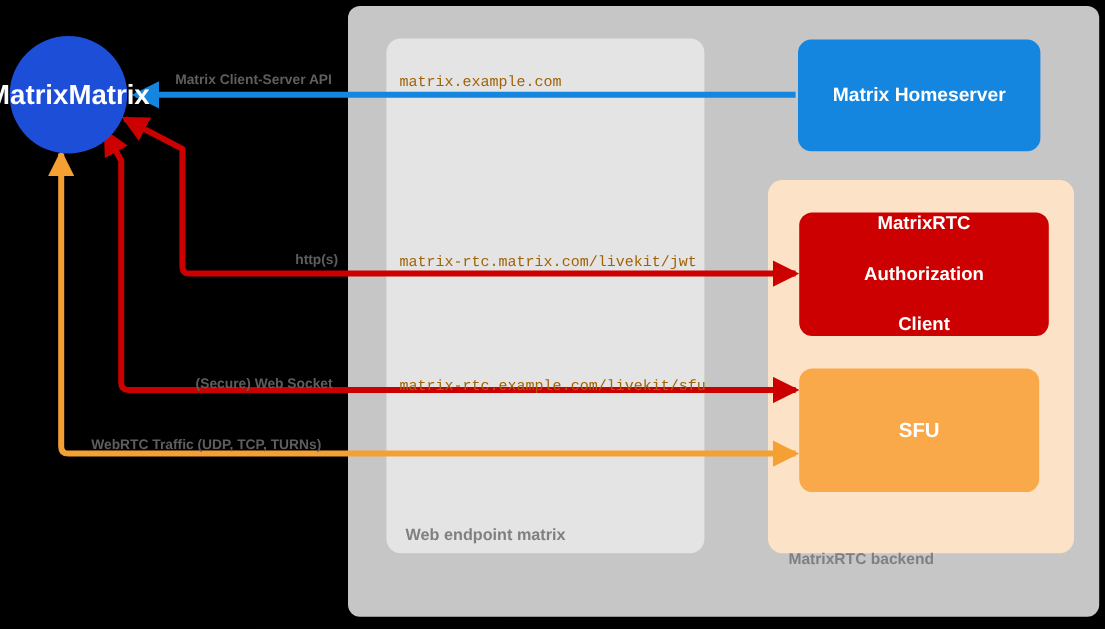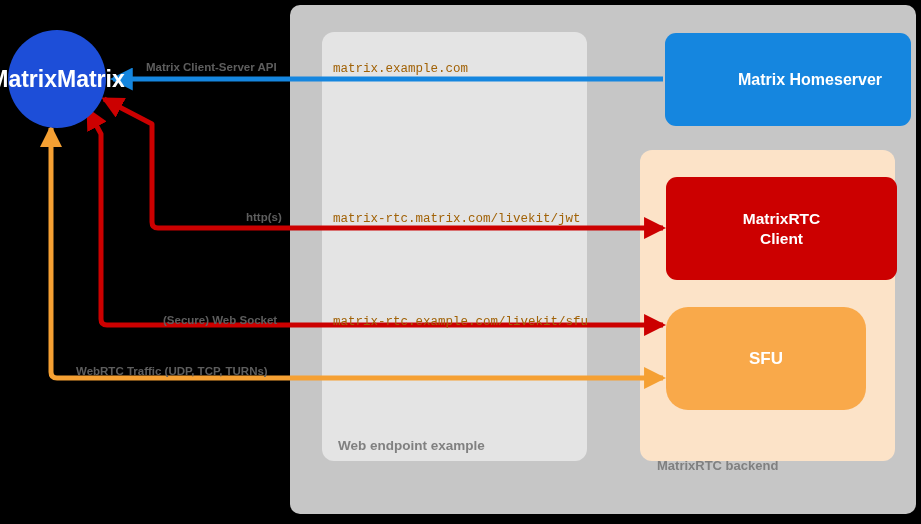--- a/index.html
+++ b/index.html
@@ -38,30 +38,30 @@
   
   #matrix-client{
     left:8px;top:30px;width:98px;height:98px;border-radius:50%;
     background:#1d4ed8;color:#fff;display:flex;flex-direction:row;
     align-items:center;justify-content:center;line-height:1.15;
     font-size:23px;font-weight:bold;z-index:6;
   }
   #matrix-homeserver{
     left:665px;top:33px;width:202px;height:93px;border-radius:11px;
     background:#1586df;color:#fff;display:flex;align-items:center;
-    justify-content:center;font-size:16px;font-weight:bold;z-index:4;padding-left:44px;
+    justify-content:center;font-size:16px;font-weight:bold;z-index:4;
   }
   #matrixrtc-auth-service{
-    left:666px;top:177px;width:231px;height:103px;border-radius:11px;
+    left:666px;top:177px;width:208px;height:103px;border-radius:11px;
     background:#cc0000;color:#fff;display:flex;flex-direction:column;
-    align-items:center;justify-content:center;line-height:1.25;
+    align-items:center;justify-content:space-between;line-height:1.25;
     font-size:15.5px;font-weight:bold;z-index:4;
   }
   #sfu{
-    left:666px;top:307px;width:200px;height:103px;border-radius:22px;
+    left:666px;top:307px;width:200px;height:103px;border-radius:11px;
     background:#f9a94a;color:#fff;display:flex;align-items:center;
     justify-content:center;font-size:17px;font-weight:bold;z-index:4;
   }
 
   
   .endpoint-label{
     color:#a16207;font-family:"Liberation Mono","DejaVu Sans Mono",monospace;
     font-size:12.5px;white-space:nowrap;z-index:5;
   }
   #endpoint-0{left:333px;top:62px;}
@@ -81,21 +81,21 @@
   #edges{left:0;top:0;width:921px;height:524px;z-index:3;pointer-events:none;}
 </style>
 </head>
 <body>
 
 <div id="stage">
 
   <div class="abs" id="site-deployment"></div>
 
   <div class="abs" id="web-endpoint-routing"></div>
-  <div class="abs" id="web-endpoint-routing-label">Web endpoint example</div>
+  <div class="abs" id="web-endpoint-routing-label">Web endpoint matrix</div>
 
   <div class="abs" id="matrixrtc-backend"></div>
   <div class="abs" id="matrixrtc-backend-label">MatrixRTC backend</div>
 
   <svg class="abs" id="edges" viewBox="0 0 921 524" xmlns="http://www.w3.org/2000/svg">
     <defs>
       <marker id="ah-blue" viewBox="0 0 10 10" refX="8.6" refY="5" markerWidth="4.6" markerHeight="4.6" orient="auto-start-reverse">
         <path d="M0,0 L10,5 L0,10 z" fill="#1586df"></path>
       </marker>
       <marker id="ah-red" viewBox="0 0 10 10" refX="8.6" refY="5" markerWidth="4.4" markerHeight="4.4" orient="auto-start-reverse">
@@ -136,20 +136,21 @@
     <span>Matrix</span>
     <span>Matrix</span>
   </div>
 
   <div class="abs" id="matrix-homeserver">
     <span>Matrix Homeserver</span>
   </div>
 
   <div class="abs" id="matrixrtc-auth-service">
     <span>MatrixRTC</span>
+    <span>Authorization</span>
     <span>Client</span>
   </div>
 
   <div class="abs" id="sfu">
     <span>SFU</span>
   </div>
 
 </div>
 
 </body></html>

